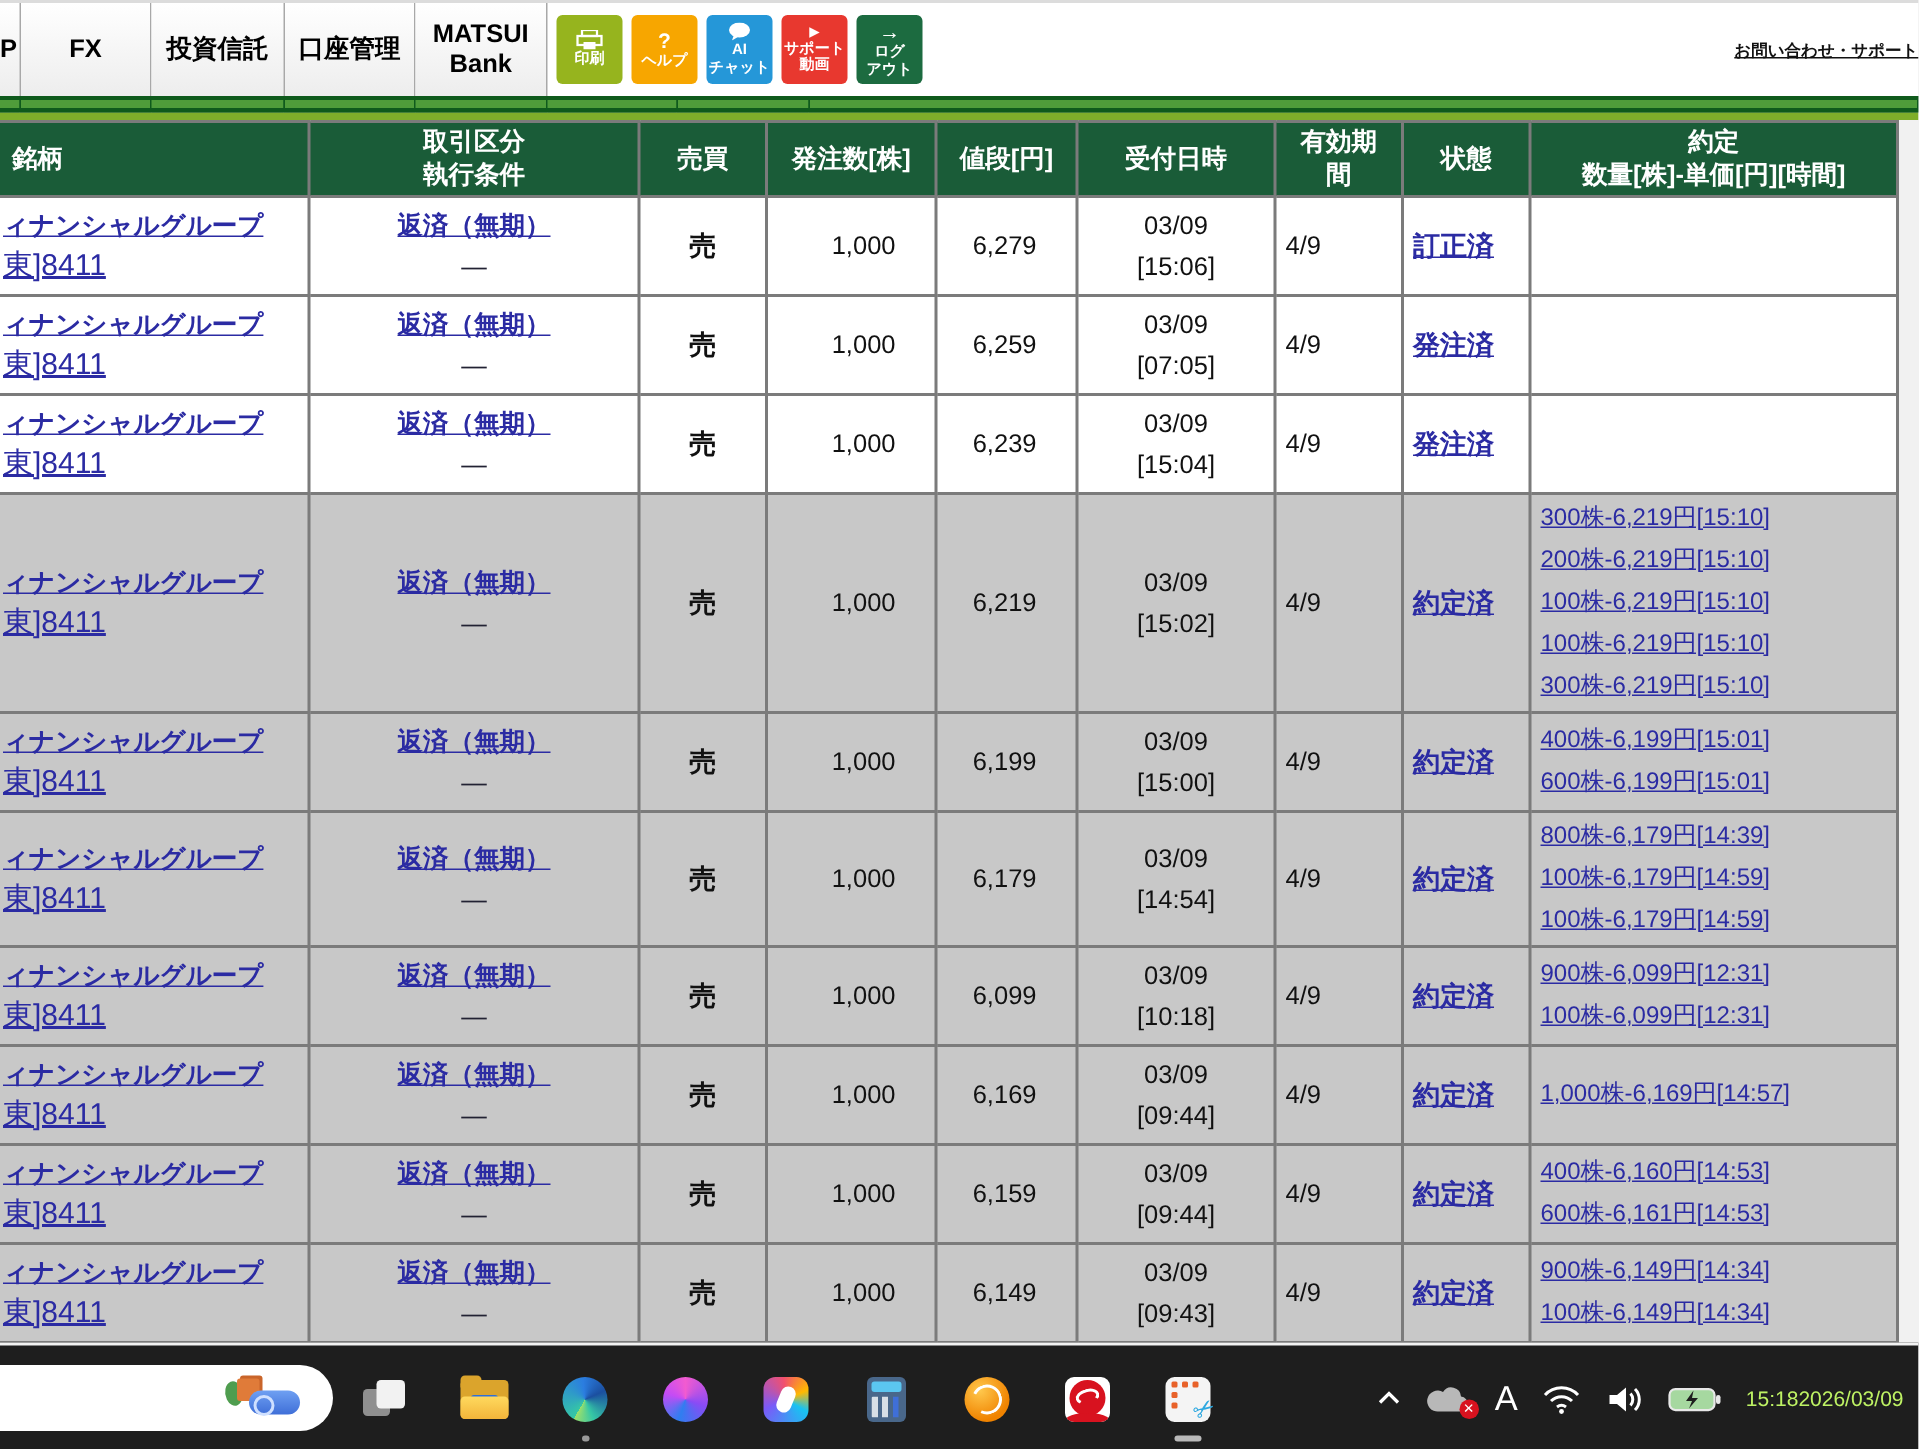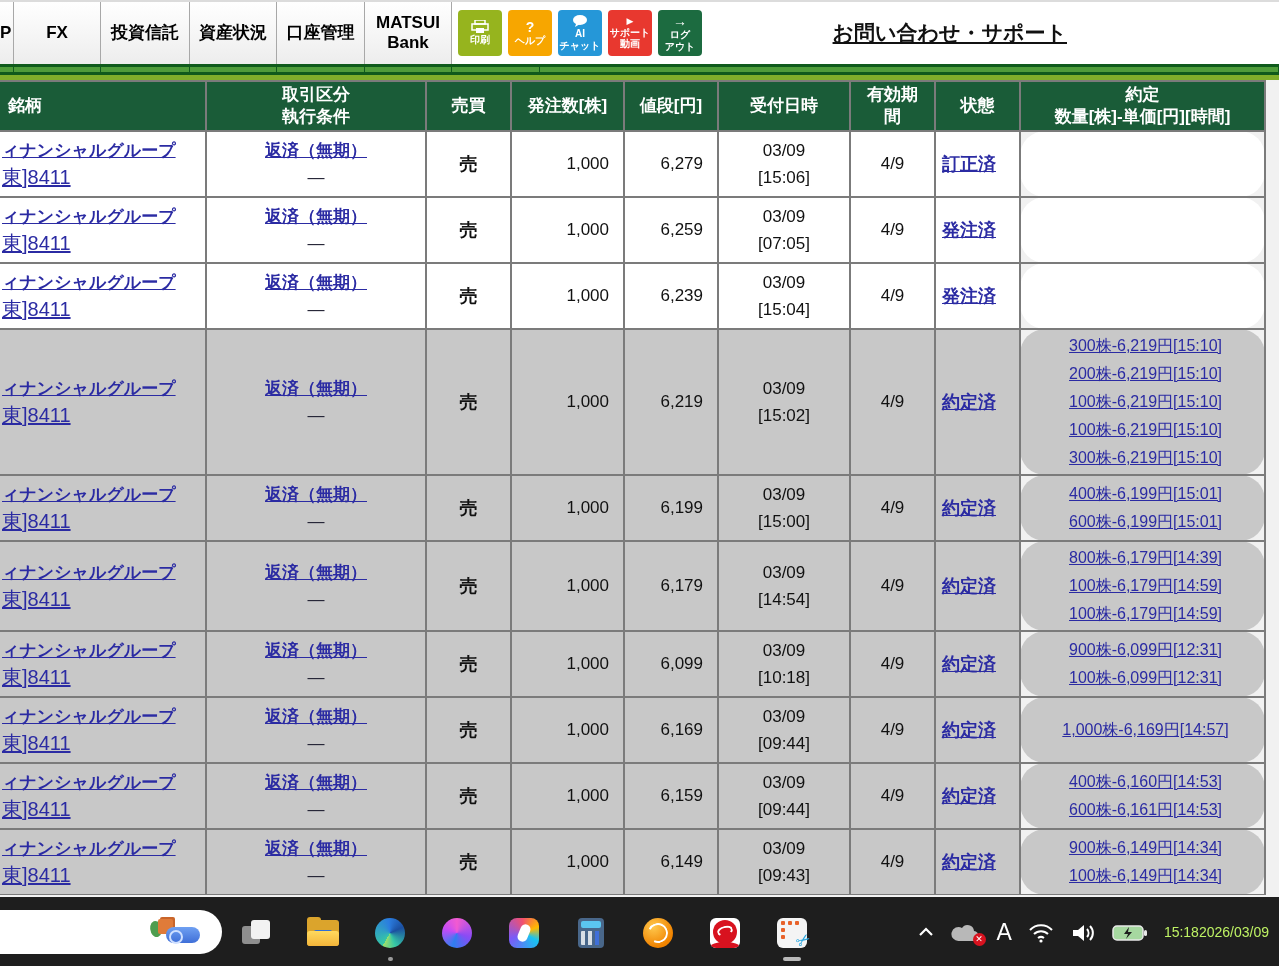--- a/index.html
+++ b/index.html
@@ -23,22 +23,22 @@
   .tabs .tab:nth-child(7){ width:88px; }
 
   .nav-icons { display:flex; gap:6px; margin-left:6px; align-items:center; }
   .nicon { width:44px; height:46px; border-radius:4px; color:#fff; font-weight:bold;
     font-size:10px; line-height:1.12; display:flex; flex-direction:column;
     align-items:center; justify-content:center; white-space:pre-line; text-align:center;
     cursor:pointer; }
   .nicon .glyph { font-size:14px; line-height:1; margin-bottom:1px; font-weight:bold; }
   .nicon svg { display:block; margin-bottom:1px; }
 
-  .support-link { margin-left:auto; margin-right:212px; align-self:center;
-    font-weight:bold; font-size:21px; color:#111; text-decoration:underline; cursor:pointer; }
+  .support-link { margin-left:auto; align-self:center;
+    font-weight:bold; font-size:11px; color:#111; text-decoration:underline; cursor:pointer; }
 
   
   .band { height:11px; background:#0f5a1c; display:flex; }
   .band .seg { height:100%;
     background:linear-gradient(#0f5a1c 0 3px, #4f9c3a 3px 8px, #0f5a1c 8px 11px);
     border-right:1px solid #0f5a1c; }
   .band .seg:nth-child(1){ width:14px; }
   .band .seg:nth-child(2){ width:87px; }
   .band .seg:nth-child(3){ width:89px; }
   .band .seg:nth-child(4){ width:87px; }
@@ -57,25 +57,25 @@
   tbody tr { height:66px; background:#ffffff; }
   tbody tr.shaded { background:#c8c8c8; }
   td { font-size:17px; color:#111; padding:2px 6px; vertical-align:middle; }
   .lnk { color:#2b2ba3; text-decoration:underline; cursor:pointer; }
   .bold { font-weight:bold; }
   .c-name { text-align:left; line-height:27px; padding-left:2px; }
   .c-name .code { font-size:20px; font-weight:normal; }
   .c-type { text-align:center; line-height:27px; }
   .c-type .cond { color:#222233; }
   .c-side { text-align:center; font-weight:bold; font-size:18px; }
-  .c-num { text-align:right; padding-right:14px; }
+  .c-num { text-align:right; padding-right:26px; }
   .c-date { text-align:center; line-height:27px; }
-  .c-mid { text-align:center; }
+  .c-mid { text-align:left; }
   .c-status { text-align:left; font-size:18px; }
-  .c-fills { text-align:center; padding-right:0; line-height:28px; font-size:16px;border-radius:25px; }
+  .c-fills { text-align:left; padding-right:0; line-height:28px; font-size:16px; }
 
   
   .taskbar { position:absolute; left:0; right:0; bottom:0; height:71px;
     background:#1e1e1e; border-top:2px solid #f2f2f2; }
   .search-pill { position:absolute; left:-26px; top:13px; width:248px; height:44px;
     background:#fff; border-radius:22px; cursor:pointer; }
   .pill-art { position:absolute; right:14px; top:7px; width:60px; height:30px; }
   .pill-art .leaf { position:absolute; left:2px; top:4px; width:12px; height:16px;
     background:#4f9d4f; border-radius:60% 40% 60% 40%; transform:rotate(-25deg); }
   .pill-art .cube { position:absolute; left:10px; top:2px; width:15px; height:15px;
@@ -158,21 +158,20 @@
   .clock { text-align:right; color:#bef264; font-size:14px; line-height:17px; cursor:default; }
 </style>
 </head>
 <body>
 
 <div class="navbar">
   <div class="tabs">
     <div class="tab">P</div>
     <div class="tab">FX</div>
     <div class="tab">投資信託</div>
-    <div class="tab">資産状況</div>
     <div class="tab">口座管理</div>
     <div class="tab">MATSUI Bank</div>
   </div>
   <div class="nav-icons">
     <div class="nicon" style="background: rgb(150, 180, 30);">
       <svg width="18" height="13" viewBox="0 0 18 13">
         <rect x="4" y="0" width="10" height="4" fill="none" stroke="#fff" stroke-width="1.5"></rect>
         <rect x="1" y="4" width="16" height="6" fill="none" stroke="#fff" stroke-width="1.5"></rect>
         <rect x="5" y="8" width="8" height="5" fill="#fff"></rect>
       </svg>

